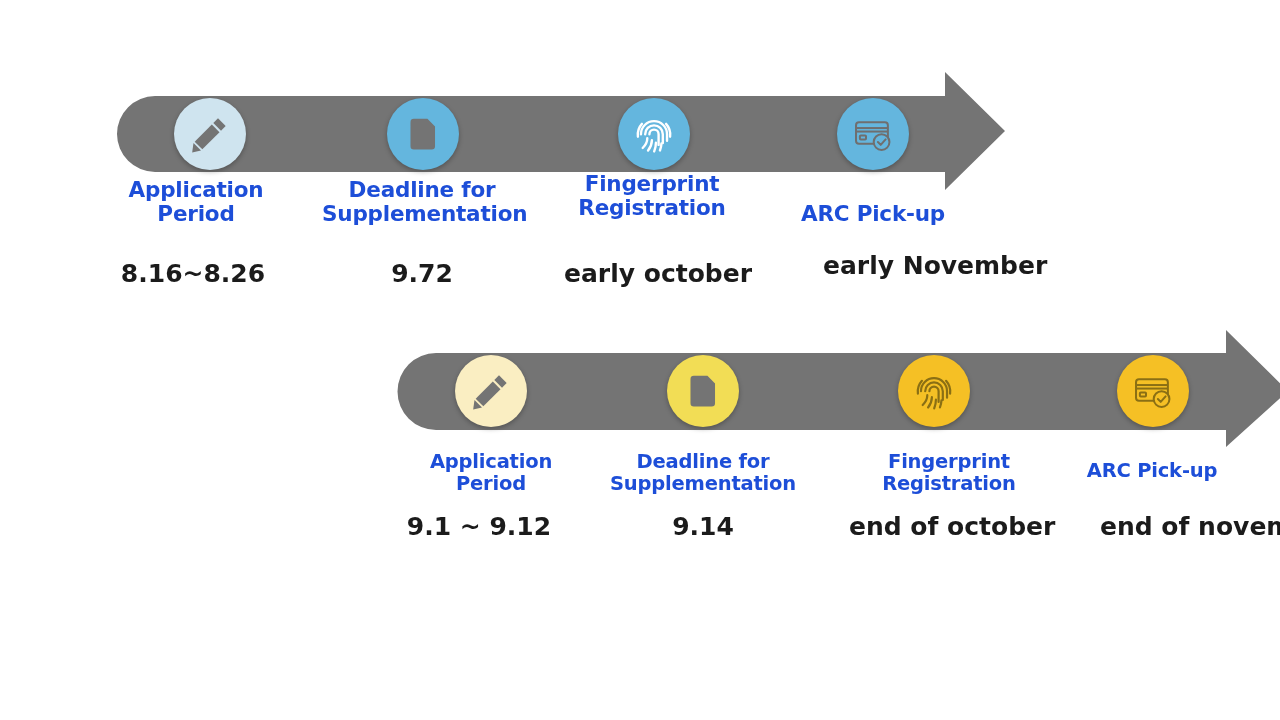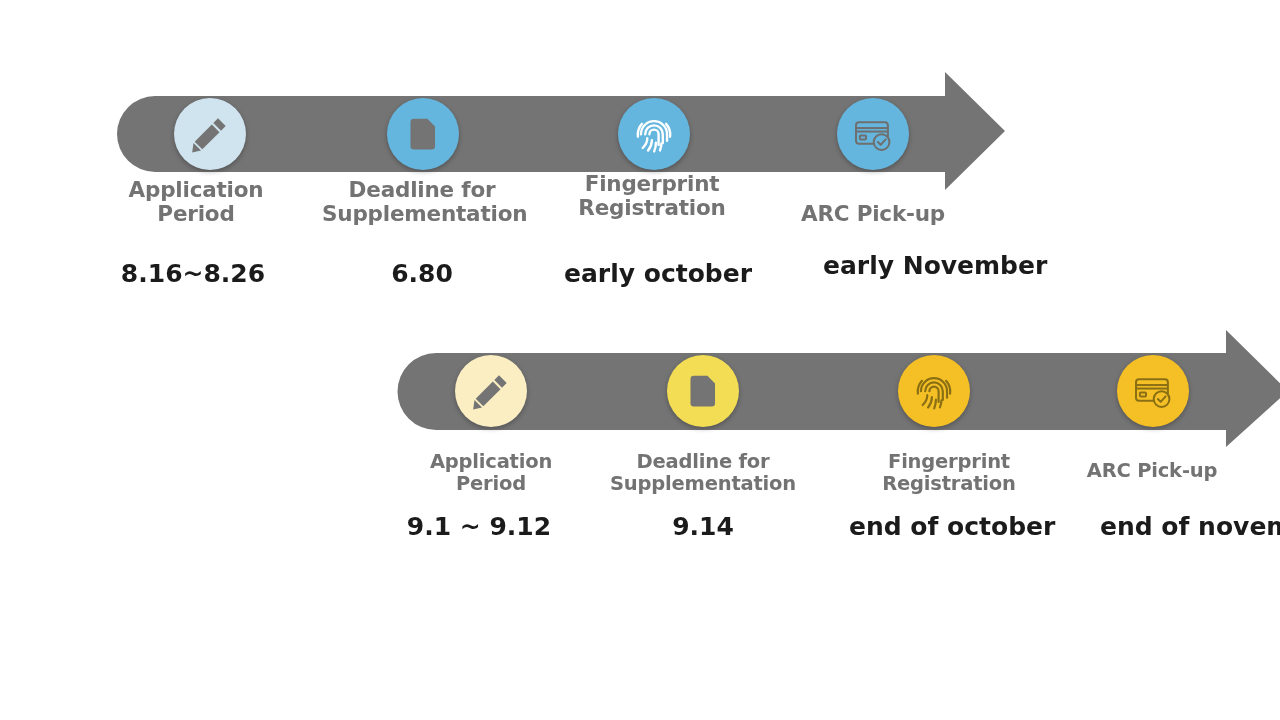--- a/index.html
+++ b/index.html
@@ -24,21 +24,21 @@
     display:flex;align-items:center;justify-content:center;
     box-shadow:0 2px 5px rgba(0,0,0,0.28);
     box-sizing:border-box;
   }
   .node-icon svg{display:block;}
 
   
   .node-label{
     position:absolute;
     text-align:center;
-    color:#737373;
+    color:#1d4ed8;
     font-weight:bold;
     line-height:1.12;
     letter-spacing:-0.2px;
     white-space:pre-line;
   }
   .r1 .node-label{font-size:21.5px;}
   .r1 .node-date{font-size:25px;}
   .r2 .node-label{font-size:19.5px;}
   .r2 .node-date{font-size:25px;}
   .node-date{
@@ -81,21 +81,21 @@
 
     <div class="node-icon" style="left:387px;top:98px;background:#64b6de;">
       <svg width="38" height="38" viewBox="0 0 24 24">
         <path fill="#747474" d="M6.2 2.4 h8.6 L19.6 7.2 v12.5 a2.1 2.1 0 0 1 -2.1 2.1 H6.2
                  a2.1 2.1 0 0 1 -2.1 -2.1 V4.5 a2.1 2.1 0 0 1 2.1 -2.1 Z
                  M19.6 16.2 L14.4 21.6 v-5.4 Z"></path>
       </svg>
     </div>
     <div class="node-label" style="left:322px;top:178px;width:200px;">Deadline for
 Supplementation</div>
-    <div class="node-date" style="left:322px;top:260px;width:200px;">6.80</div>
+    <div class="node-date" style="left:322px;top:260px;width:200px;">9.72</div>
 
     <div class="node-icon" style="left:618px;top:98px;background:#64b6de;">
       <svg width="46" height="46" viewBox="0 0 24 24">
         <g fill="none" stroke="#ffffff" stroke-width="1.25" stroke-linecap="round">
           <path d="M5.2 12.1 a6.8 6.8 0 0 1 13.6 0 v3.4"></path>
           <path d="M7.4 12.1 a4.6 4.6 0 0 1 9.2 0 v4.6"></path>
           <path d="M9.6 12.1 a2.4 2.4 0 0 1 4.8 0 v5.6"></path>
           <path d="M3.6 13.4 a8.4 8.4 0 0 1 2.1 -6.7"></path>
           <path d="M18.3 6.7 a8.4 8.4 0 0 1 2.1 6.7"></path>
           <path d="M6.1 19.3 q2.4 -2.4 2.4 -5.1"></path>

